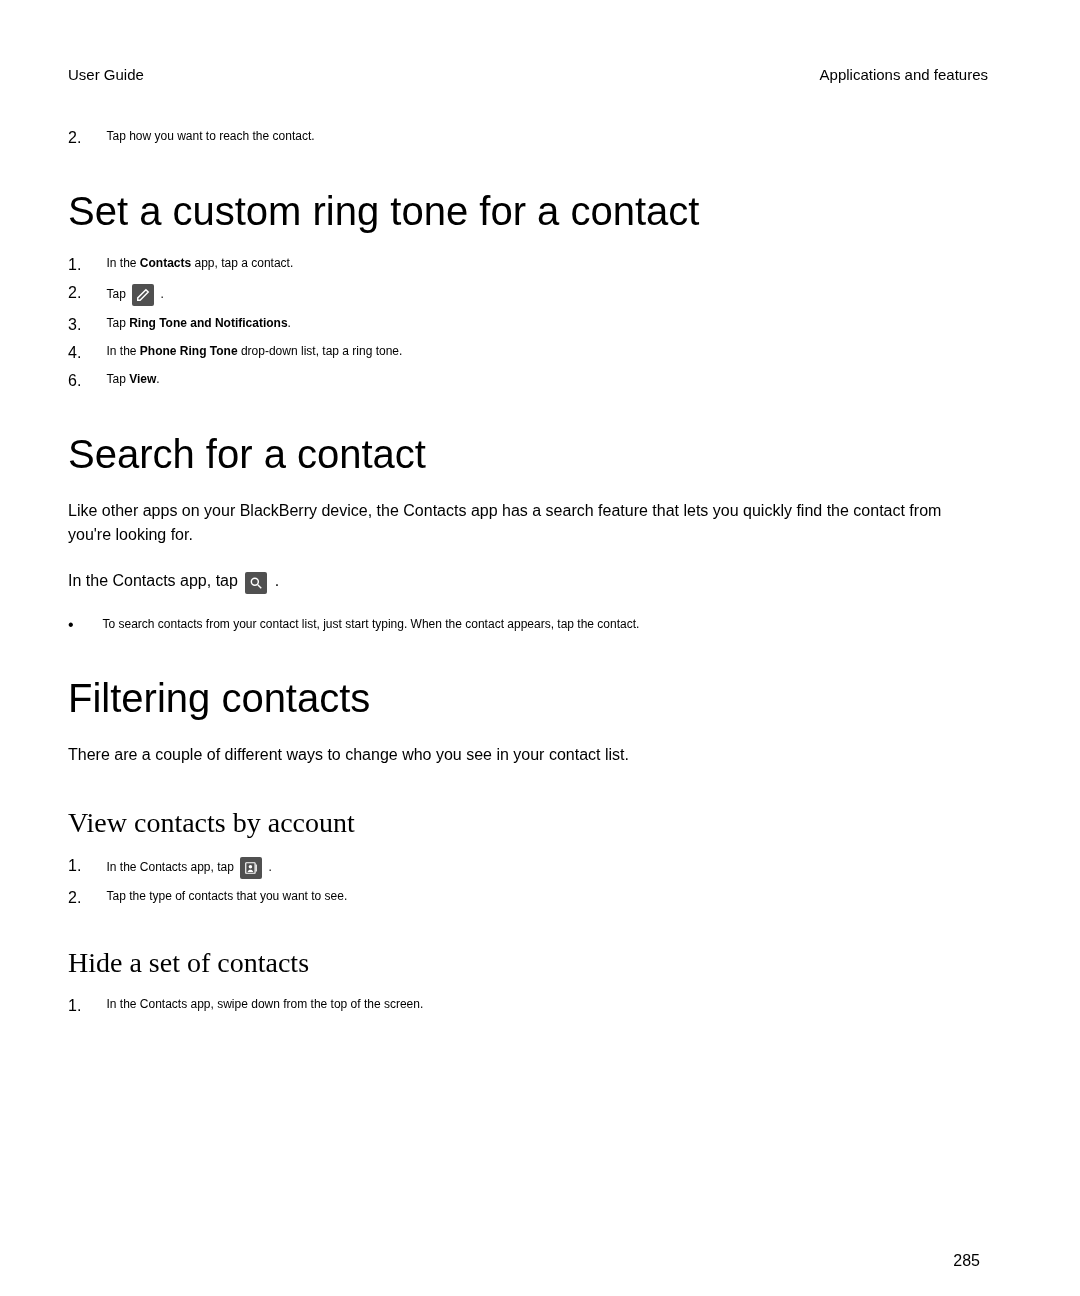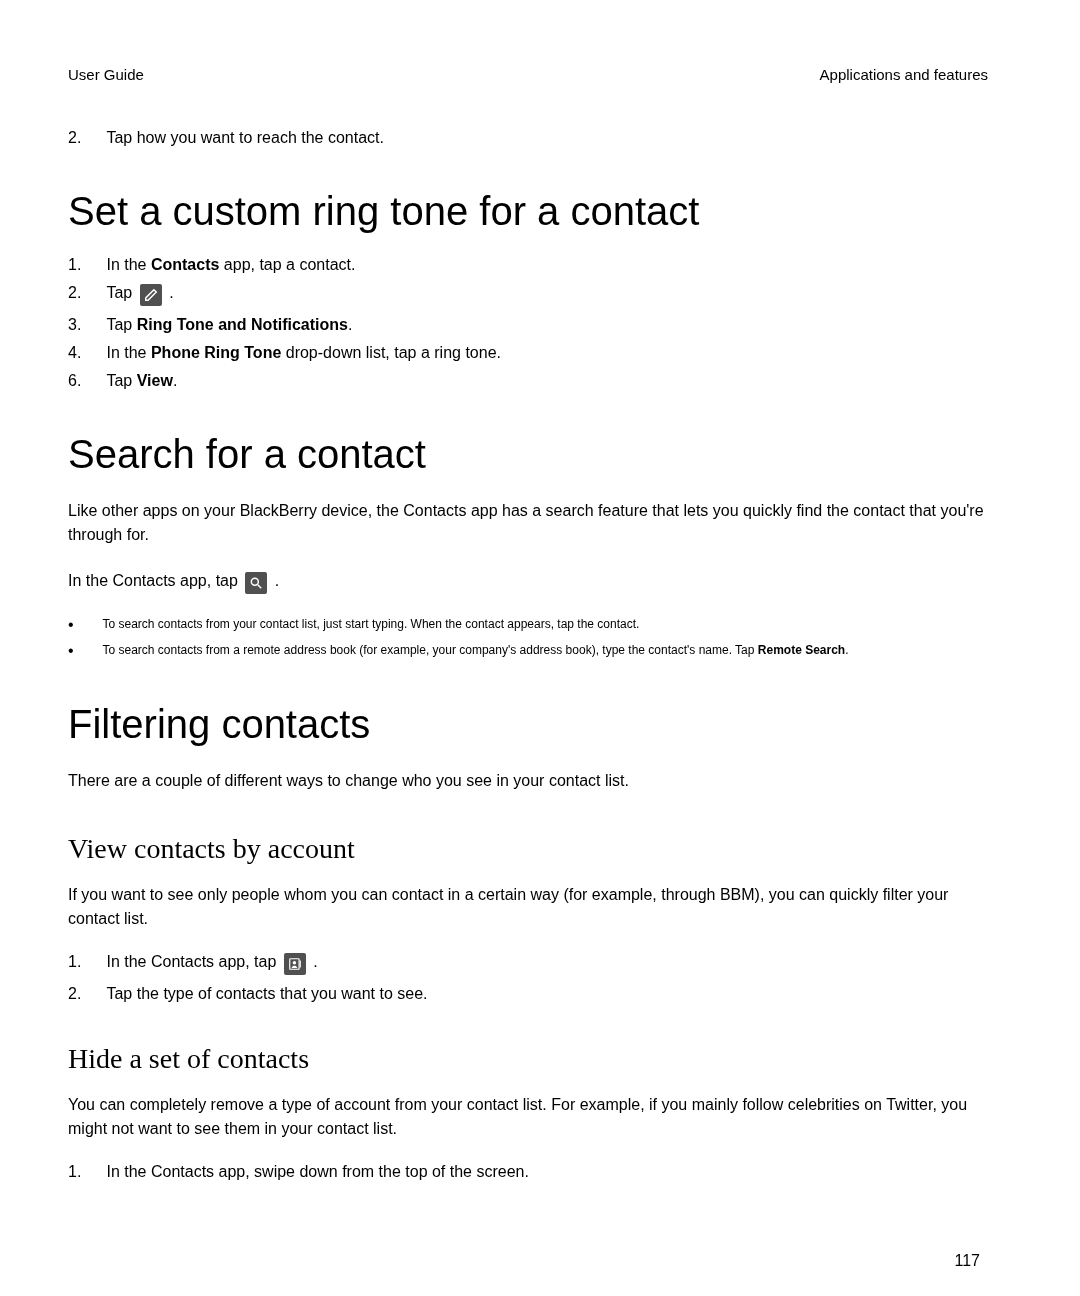--- a/index.html
+++ b/index.html
@@ -25,21 +25,21 @@
   }
   .number-col {
     display: inline-block;
     width: 34px;
     vertical-align: top;
     font-size: 16px;
   }
   .list-text {
     display: inline-block;
     vertical-align: top;
-    font-size: 16px;
+    font-size: 12px;
     max-width: 880px;
   }
   .ol-item {
     margin-bottom: 10px;
   }
   h1 {
     font-size: 40px;
     font-weight: 400;
     margin: 42px 0 22px 0;
   }
@@ -146,52 +146,45 @@
 
   <div class="ol-item">
     <span class="number-col">6.</span>
     <span class="list-text">
       <span>Tap </span><strong>View</strong><span>.</span>
     </span>
   </div>
 
   <h1>Search for a contact</h1>
 
-  <p class="body">Like other apps on your BlackBerry device, the Contacts app has a search feature that lets you quickly find the contact that you're through for.</p>
+  <p class="body">Like other apps on your BlackBerry device, the Contacts app has a search feature that lets you quickly find the contact from you're looking for.</p>
 
   <p class="body">
     <span>In the Contacts app, tap </span>
     <span class="icon-box">
       <svg width="14" height="14" viewBox="0 0 24 24" fill="none" stroke="#fff" stroke-width="2.5">
         <circle cx="10" cy="10" r="6"></circle>
         <line x1="15" y1="15" x2="21" y2="21"></line>
       </svg>
     </span>
     <span> .</span>
   </p>
 
   <div class="bullet-item">
     <span class="bullet-mark">•</span>
     <span class="bullet-text">To search contacts from your contact list, just start typing. When the contact appears, tap the contact.</span>
   </div>
 
-  <div class="bullet-item" style="margin-bottom:0;">
-    <span class="bullet-mark">•</span>
-    <span class="bullet-text">
-      <span>To search contacts from a remote address book (for example, your company's address book), type the contact's name. Tap </span><strong>Remote Search</strong><span>.</span>
-    </span>
-  </div>
 
   <h1>Filtering contacts</h1>
 
   <p class="body">There are a couple of different ways to change who you see in your contact list.</p>
 
   <h2>View contacts by account</h2>
 
-  <p class="body">If you want to see only people whom you can contact in a certain way (for example, through BBM), you can quickly filter your contact list.</p>
 
   <div class="ol-item">
     <span class="number-col">1.</span>
     <span class="list-text">
       <span>In the Contacts app, tap </span>
       <span class="icon-box">
         <svg width="14" height="14" viewBox="0 0 24 24" fill="#fff">
           <rect x="3" y="3" width="16" height="18" rx="1" fill="none" stroke="#fff" stroke-width="2"></rect>
           <circle cx="11" cy="10" r="3"></circle>
           <path d="M6 19c1-3 3-4 5-4s4 1 5 4"></path>
@@ -202,22 +195,21 @@
     </span>
   </div>
 
   <div class="ol-item">
     <span class="number-col">2.</span>
     <span class="list-text">Tap the type of contacts that you want to see.</span>
   </div>
 
   <h2>Hide a set of contacts</h2>
 
-  <p class="body">You can completely remove a type of account from your contact list. For example, if you mainly follow celebrities on Twitter, you might not want to see them in your contact list.</p>
 
   <div class="ol-item">
     <span class="number-col">1.</span>
     <span class="list-text">In the Contacts app, swipe down from the top of the screen.</span>
   </div>
 
-  <div class="page-number">117</div>
+  <div class="page-number">285</div>
 
 </div>
 
 </body></html>

